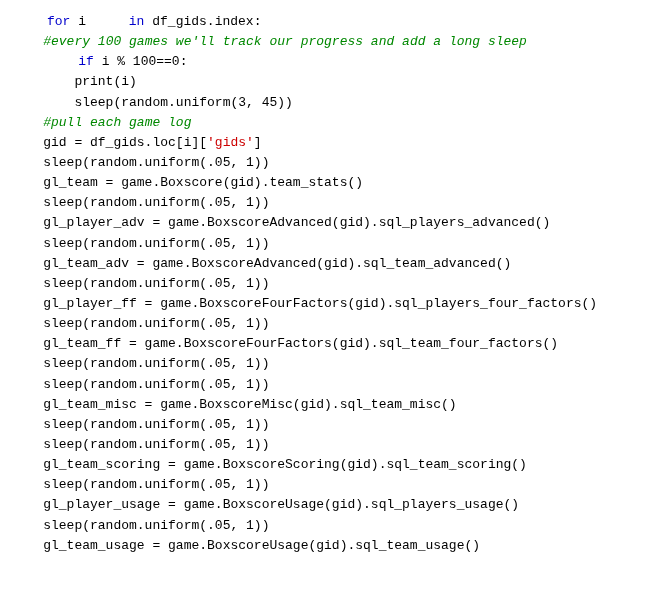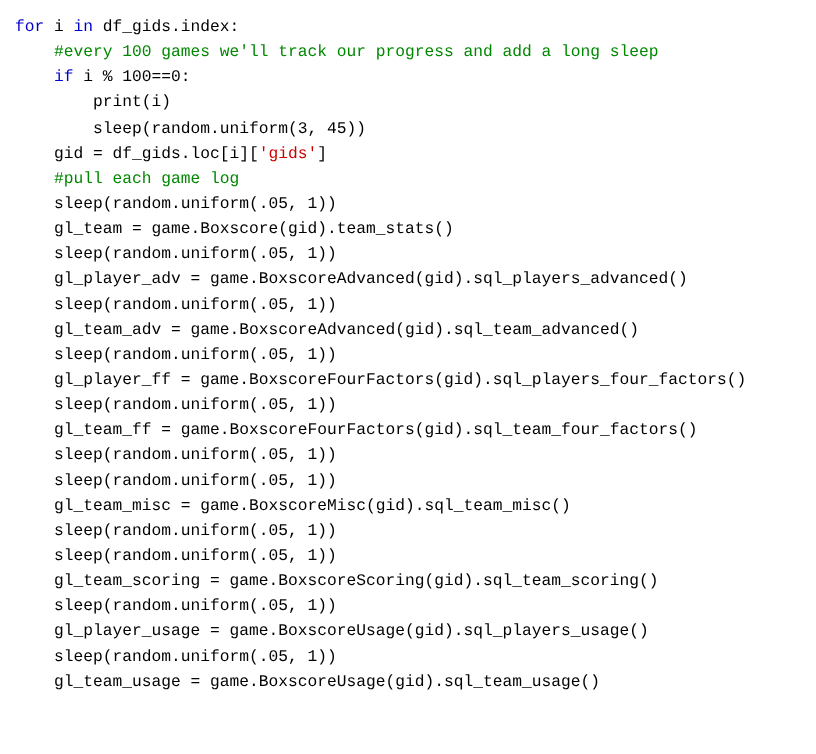--- a/index.html
+++ b/index.html
@@ -27,44 +27,44 @@
       padding: 4px 12px;
     }
 
     .line {
       white-space: pre;
       display: block;
       line-height: 1.55;
     }
 
     
-    .kw { color: #0000cc; font-weight: normal; }
-    .comment { color: #008800; }
+    .kw { color: #0000cc; font-weight: normal; margin-left: 35px; }
+    .comment { color: #008800; font-style: italic; }
     .string { color: #cc0000; }
     .plain { color: #000000; }
   </style>
 </head>
 <body>
 
 <div class="code-container">
   <div class="code-block">
 
     <span class="line"><span class="kw">for</span><span class="plain"> i </span><span class="kw">in</span><span class="plain"> df_gids.index:</span></span>
 
     <span class="line"><span class="plain">    </span><span class="comment">#every 100 games we'll track our progress and add a long sleep</span></span>
 
     <span class="line"><span class="plain">    </span><span class="kw">if</span><span class="plain"> i % 100==0:</span></span>
 
     <span class="line"><span class="plain">        print(i)</span></span>
 
     <span class="line"><span class="plain">        sleep(random.uniform(3, 45))</span></span>
 
+    <span class="line"><span class="plain">    </span><span class="comment">#pull each game log</span></span>
+
     <span class="line"><span class="plain">    gid = df_gids.loc[i][</span><span class="string">'gids'</span><span class="plain">]</span></span>
-
-    <span class="line"><span class="plain">    </span><span class="comment">#pull each game log</span></span>
 
 
     <span class="line"><span class="plain">    sleep(random.uniform(.05, 1))</span></span>
 
     <span class="line"><span class="plain">    gl_team = game.Boxscore(gid).team_stats()</span></span>
 
     <span class="line"><span class="plain">    sleep(random.uniform(.05, 1))</span></span>
 
     <span class="line"><span class="plain">    gl_player_adv = game.BoxscoreAdvanced(gid).sql_players_advanced()</span></span>
 

